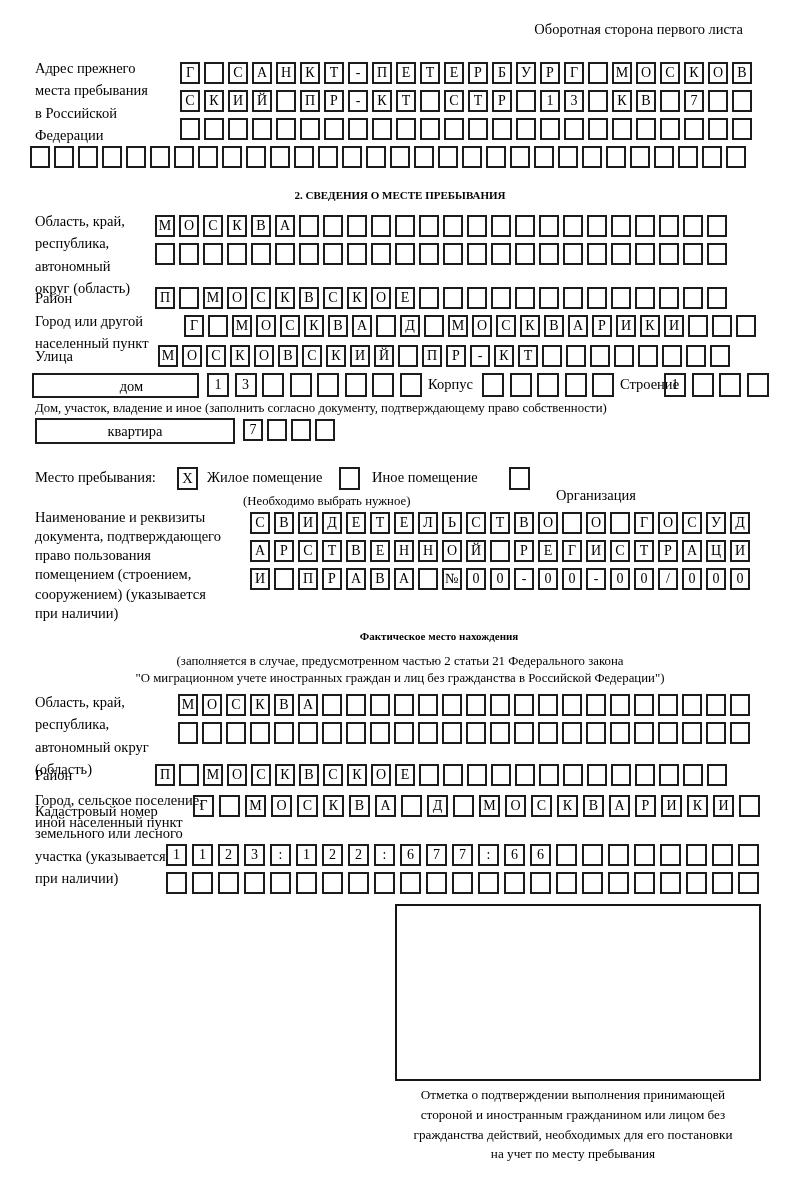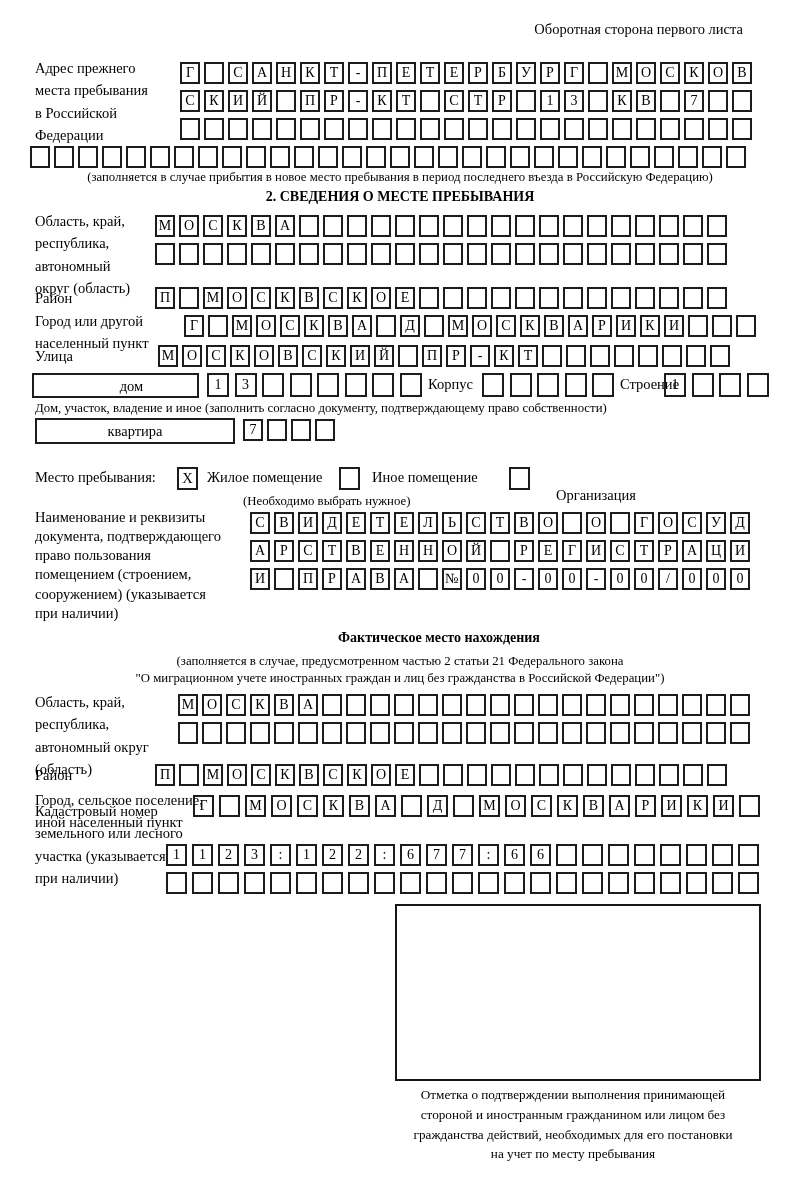--- a/index.html
+++ b/index.html
@@ -2,21 +2,21 @@
 <html lang="ru"><head>
 <meta charset="utf-8">
 <style>
   html,body{margin:0;padding:0;background:#fff;}
   .page{position:relative;width:800px;height:1180px;background:#fff;overflow:hidden;
         font-family:"Liberation Serif","DejaVu Serif",serif;color:#000;}
   .abs{position:absolute;}
   .lbl{position:absolute;font-size:14.5px;line-height:1.55;white-space:pre-line;}
   .cap{position:absolute;font-size:12.8px;white-space:pre-line;}
   .center{left:0;width:800px;text-align:center;}
-  .hd{position:absolute;left:0;width:800px;text-align:center;font-weight:bold;font-size:14px;}
+  .hd{position:absolute;left:0;width:800px;text-align:center;font-weight:bold;font-size:11px;}
   .br{position:absolute;display:flex;gap:4px;}
   .box{box-sizing:border-box;flex:0 0 20px;width:20px;height:22px;border:2px solid #1c1c1c;
        text-align:center;font-size:14px;line-height:18px;overflow:hidden;}
   .hb{gap:5.5px;}
   .hb .box{flex-basis:22px;width:22px;height:24px;line-height:20px;}
   .wide{gap:5px;}
   .wide .box{flex-basis:21px;width:21px;}
   .cb{position:absolute;box-sizing:border-box;width:21px;height:23px;border:2px solid #1c1c1c;
       text-align:center;font-size:14.5px;line-height:19px;}
   .wb{position:absolute;box-sizing:border-box;border:2px solid #1c1c1c;text-align:center;
@@ -139,21 +139,20 @@
       <span class="box"></span>
       <span class="box"></span>
       <span class="box"></span>
       <span class="box"></span>
       <span class="box"></span>
       <span class="box"></span>
       <span class="box"></span>
       <span class="box"></span>
       <span class="box"></span>
     </div>
-  <div class="cap center" style="top:170px;">(заполняется в случае прибытия в новое место пребывания в период последнего въезда в Российскую Федерацию)</div>
 
   <div class="hd" style="top:189px;">2. СВЕДЕНИЯ О МЕСТЕ ПРЕБЫВАНИЯ</div>
 
   <div class="lbl" style="left:35px;top:210px;width:125px;">Область, край,
 республика,
 автономный
 округ (область)</div>
   <div class="br" style="left:155px;top:215px;">
       <span class="box">М</span>
       <span class="box">О</span>

